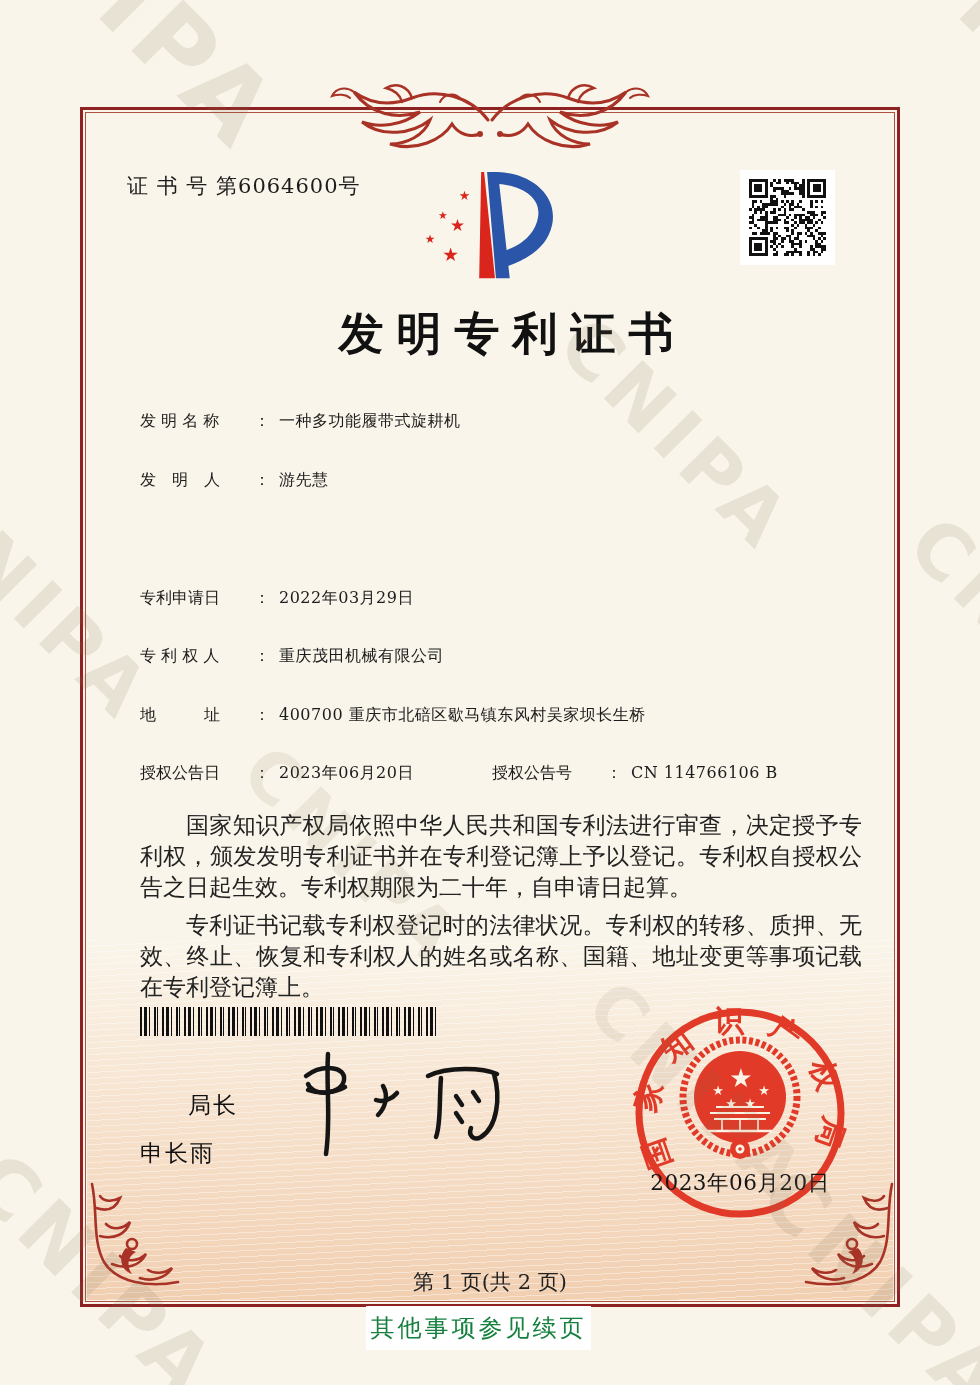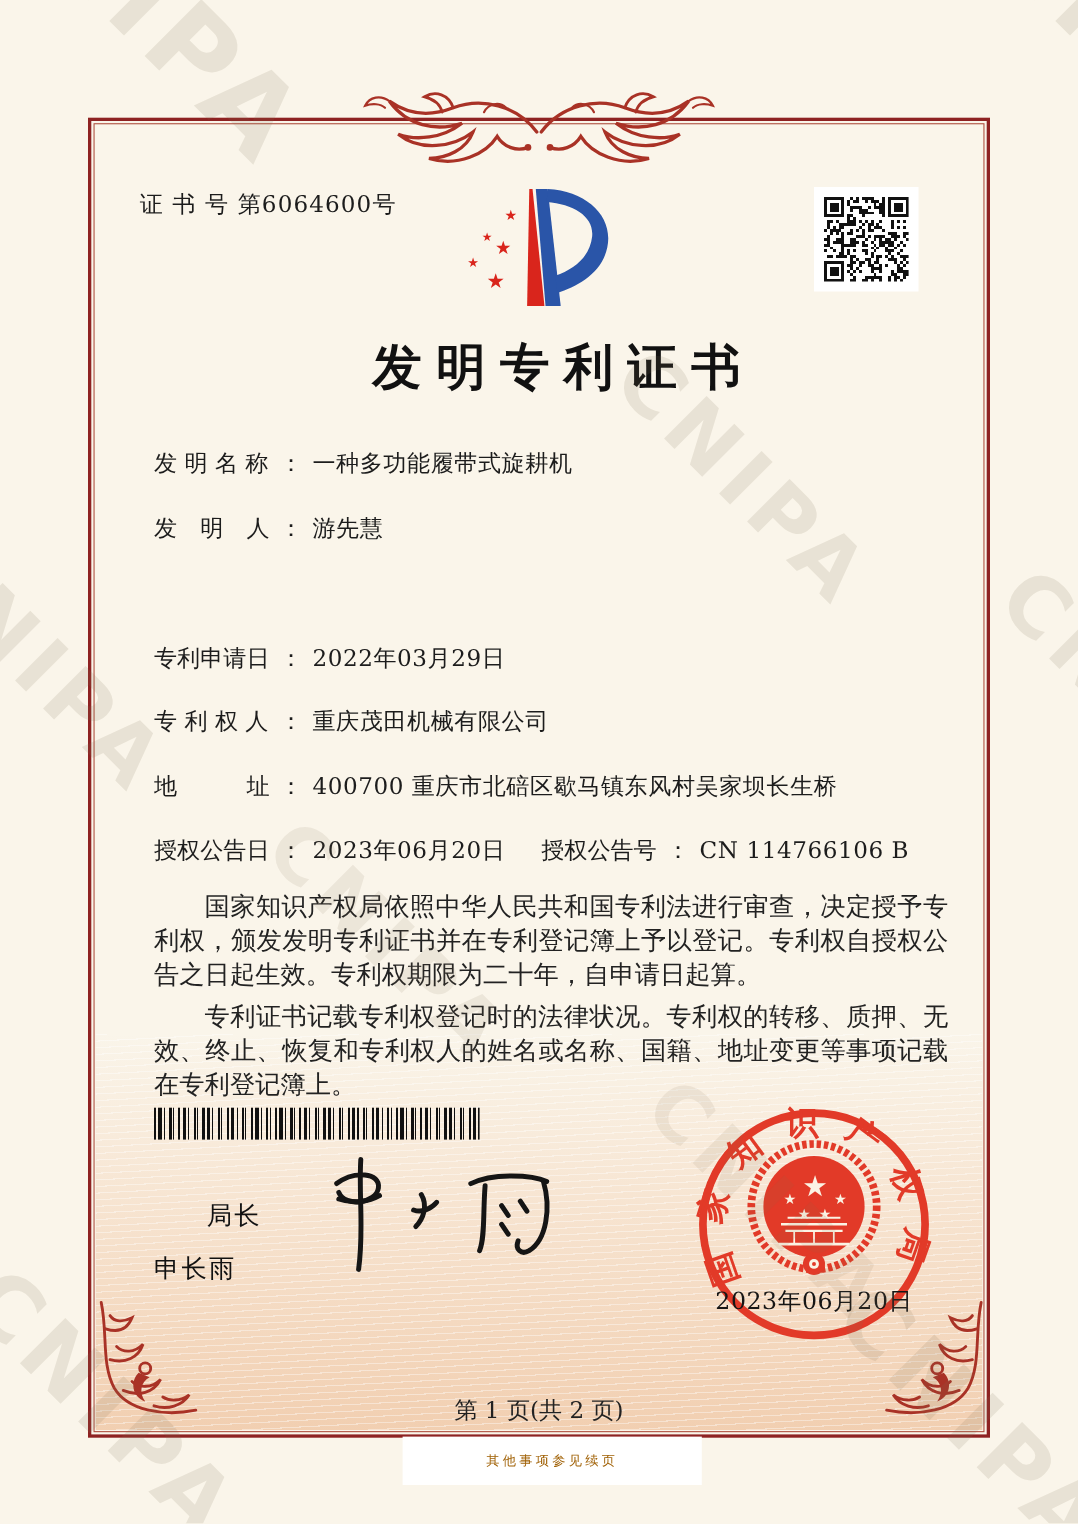--- a/index.html
+++ b/index.html
@@ -32,42 +32,42 @@
   .fc-right{left:792px;top:1178px;transform:scaleX(-1);}
   
   .content{position:absolute;inset:0;z-index:3;padding-left:16px;}
   .cert-no{position:absolute;left:127px;top:172px;font-size:21px;letter-spacing:1px;}
   .logo{position:absolute;left:418px;top:164px;width:148px;height:128px;}
   .qr{position:absolute;left:740px;top:170px;width:95px;height:95px;background:#fff;
       display:flex;align-items:center;justify-content:center;}
   .qr svg{width:77px;height:77px;}
   .title{position:absolute;left:0;width:980px;top:288px;margin:16px;text-align:center;
          font-size:45px;font-weight:bold;letter-spacing:13px;text-indent:13px;color:#111;}
-  .frow{position:absolute;left:140px;width:740px;font-size:21px;line-height:30px;white-space:nowrap;}
+  .frow{position:absolute;left:140px;width:740px;font-size:16px;line-height:30px;white-space:nowrap;}
   .flabel{display:inline-block;width:114px;}
   .fcolon{display:inline-block;margin-right:9px;}
   .fvalue{letter-spacing:0.5px;}
   .pair2{position:absolute;left:352px;top:0;}
   .paras{position:absolute;left:140px;top:810px;width:722px;font-size:23px;line-height:31px;
          text-align:justify;color:#222;}
   .paras p{margin:0 0 7px 0;text-indent:2em;}
   .barcode{position:absolute;left:140px;top:1007px;width:296px;height:29px;
     background-image:repeating-linear-gradient(90deg,#101010 0 2px,transparent 2px 4px,
       #101010 4px 7px,transparent 7px 9px,#101010 9px 10px,transparent 10px 14px,
       #101010 14px 16px,transparent 16px 17px,#101010 17px 18px,transparent 18px 22px);}
   .signer{position:absolute;left:140px;font-family:"DejaVu Sans","Liberation Sans",sans-serif;
           font-size:23px;color:#111;letter-spacing:2px;}
   .signer-title{top:1090px;margin-left:48px;}
   .signer-name{top:1138px;}
   .signature{position:absolute;left:288px;top:1048px;width:232px;height:118px;}
   .seal{position:absolute;left:628px;top:1001px;width:224px;height:224px;mix-blend-mode:multiply;}
   .page-num{position:absolute;left:80px;top:1268px;width:820px;text-align:center;font-size:21px;color:#222;}
-  .note-box{position:absolute;left:366px;top:1306px;width:272px;height:44px;background:#ffffff;
+  .note-box{position:absolute;left:366px;top:1306px;width:225px;height:44px;background:#ffffff;
             z-index:5;display:flex;align-items:center;justify-content:center;
-            font-size:12px;letter-spacing:3px;color:#a16207;}
+            font-size:24px;letter-spacing:3px;color:#15803d;}
 </style>
 </head>
 <body>
 
 <div class="page">
 
   <span class="wm wm1">CNIPA</span>
   <span class="wm wm2">CNIPA</span>
   <span class="wm wm3">CNIPA</span>
   <span class="wm wm4">CNIPA</span>

